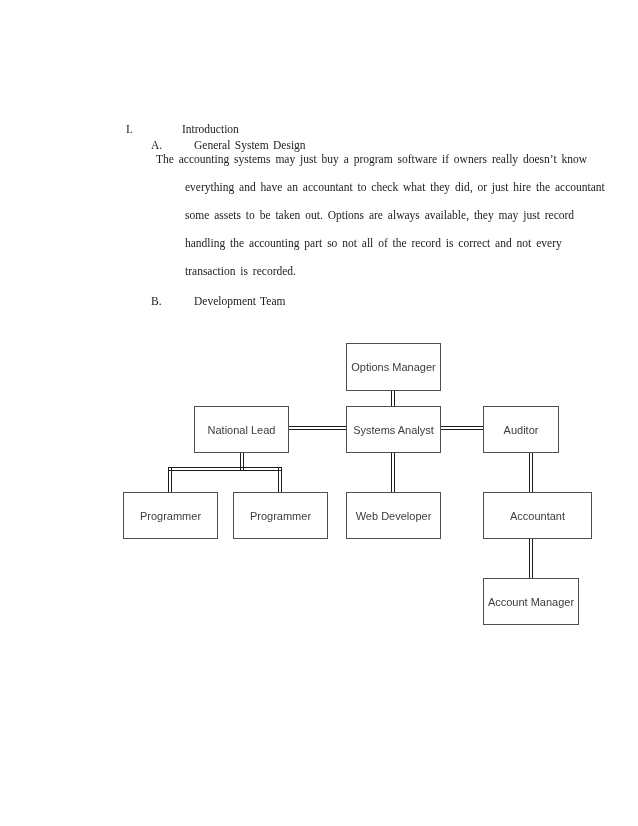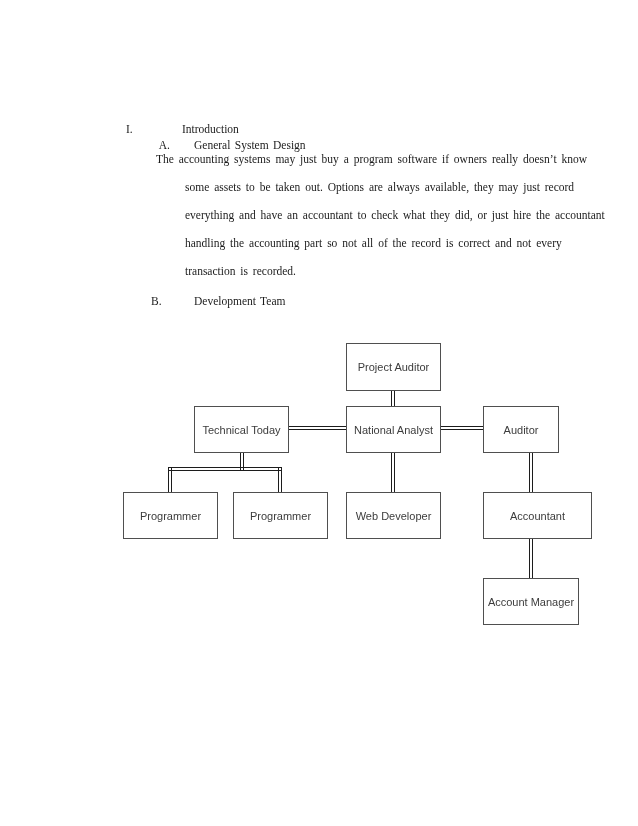--- a/index.html
+++ b/index.html
@@ -57,54 +57,54 @@
     height: 4px;
     border-top: 1px solid #1c1c1c;
     border-bottom: 1px solid #1c1c1c;
   }
 </style>
 </head>
 <body>
 
 <div class="abs doc-line" style="left:78px; top:73px;"><span class="numeral w32">I.</span><span>Introduction</span></div>
 
-<div class="abs doc-line" style="left:103px; top:89px;text-align:right;"><span class="numeral w19">A.</span><span>General System Design</span></div>
+<div class="abs doc-line" style="left:103px; top:89px;"><span class="numeral w19">A.</span><span>General System Design</span></div>
 
 <div class="abs para">
   <div class="doc-line first">The accounting systems may just buy a program software if owners really doesn’t know</div>
+  <div class="doc-line">everything and have an accountant to check what they did, or just hire the accountant</div>
   <div class="doc-line">some assets to be taken out. Options are always available, they may just record</div>
-  <div class="doc-line">everything and have an accountant to check what they did, or just hire the accountant</div>
   <div class="doc-line">handling the accounting part so not all of the record is correct and not every</div>
   <div class="doc-line">transaction is recorded.</div>
 </div>
 
 <div class="abs doc-line" style="left:103px; top:245px;"><span class="numeral w19">B.</span><span>Development Team</span></div>
 
 <div class="abs" style="left:0; top:0; width:638px; height:826px;">
 
   <div class="vline" style="left:343px; top:343px; height:16px;"></div>
   <div class="hline" style="left:241px; top:378px; width:57px;"></div>
   <div class="hline" style="left:393px; top:378px; width:42px;"></div>
   <div class="vline" style="left:192px; top:405px; height:18px;"></div>
   <div class="hline" style="left:120px; top:419px; width:114px;"></div>
   <div class="vline" style="left:120px; top:419px; height:25px;"></div>
   <div class="vline" style="left:230px; top:419px; height:25px;"></div>
   <div class="vline" style="left:343px; top:405px; height:39px;"></div>
   <div class="vline" style="left:481px; top:405px; height:39px;"></div>
   <div class="vline" style="left:481px; top:491px; height:39px;"></div>
 
   <div class="org-box" style="left:298px; top:295px; height:48px;">
-      <span>Project Auditor</span>
+      <span>Options Manager</span>
     </div>
 
   <div class="org-box" style="left:146px; top:358px;">
-      <span>Technical Today</span>
+      <span>National Lead</span>
     </div>
   <div class="org-box" style="left:298px; top:358px;">
-      <span>National Analyst</span>
+      <span>Systems Analyst</span>
     </div>
   <div class="org-box" style="left:435px; top:358px; width:76px;">
       <span>Auditor</span>
     </div>
 
   <div class="org-box" style="left:75px; top:444px;">
       <span>Programmer</span>
     </div>
   <div class="org-box" style="left:185px; top:444px;">
       <span>Programmer</span>

